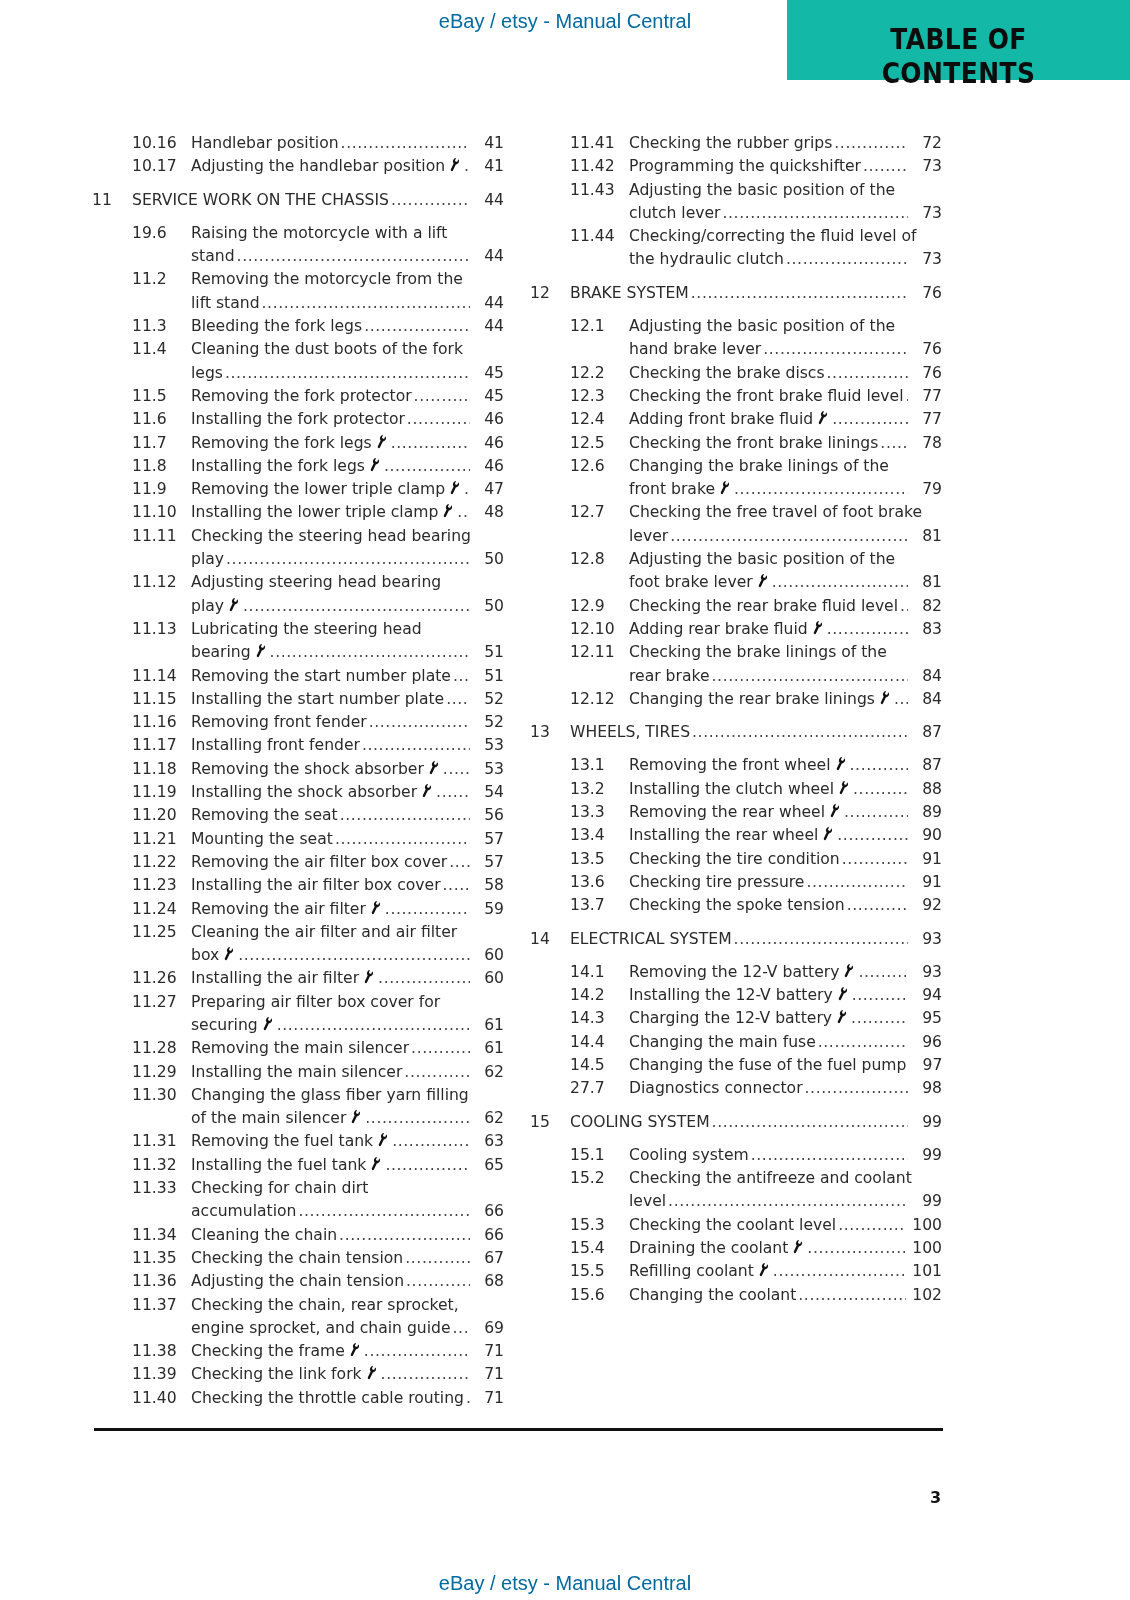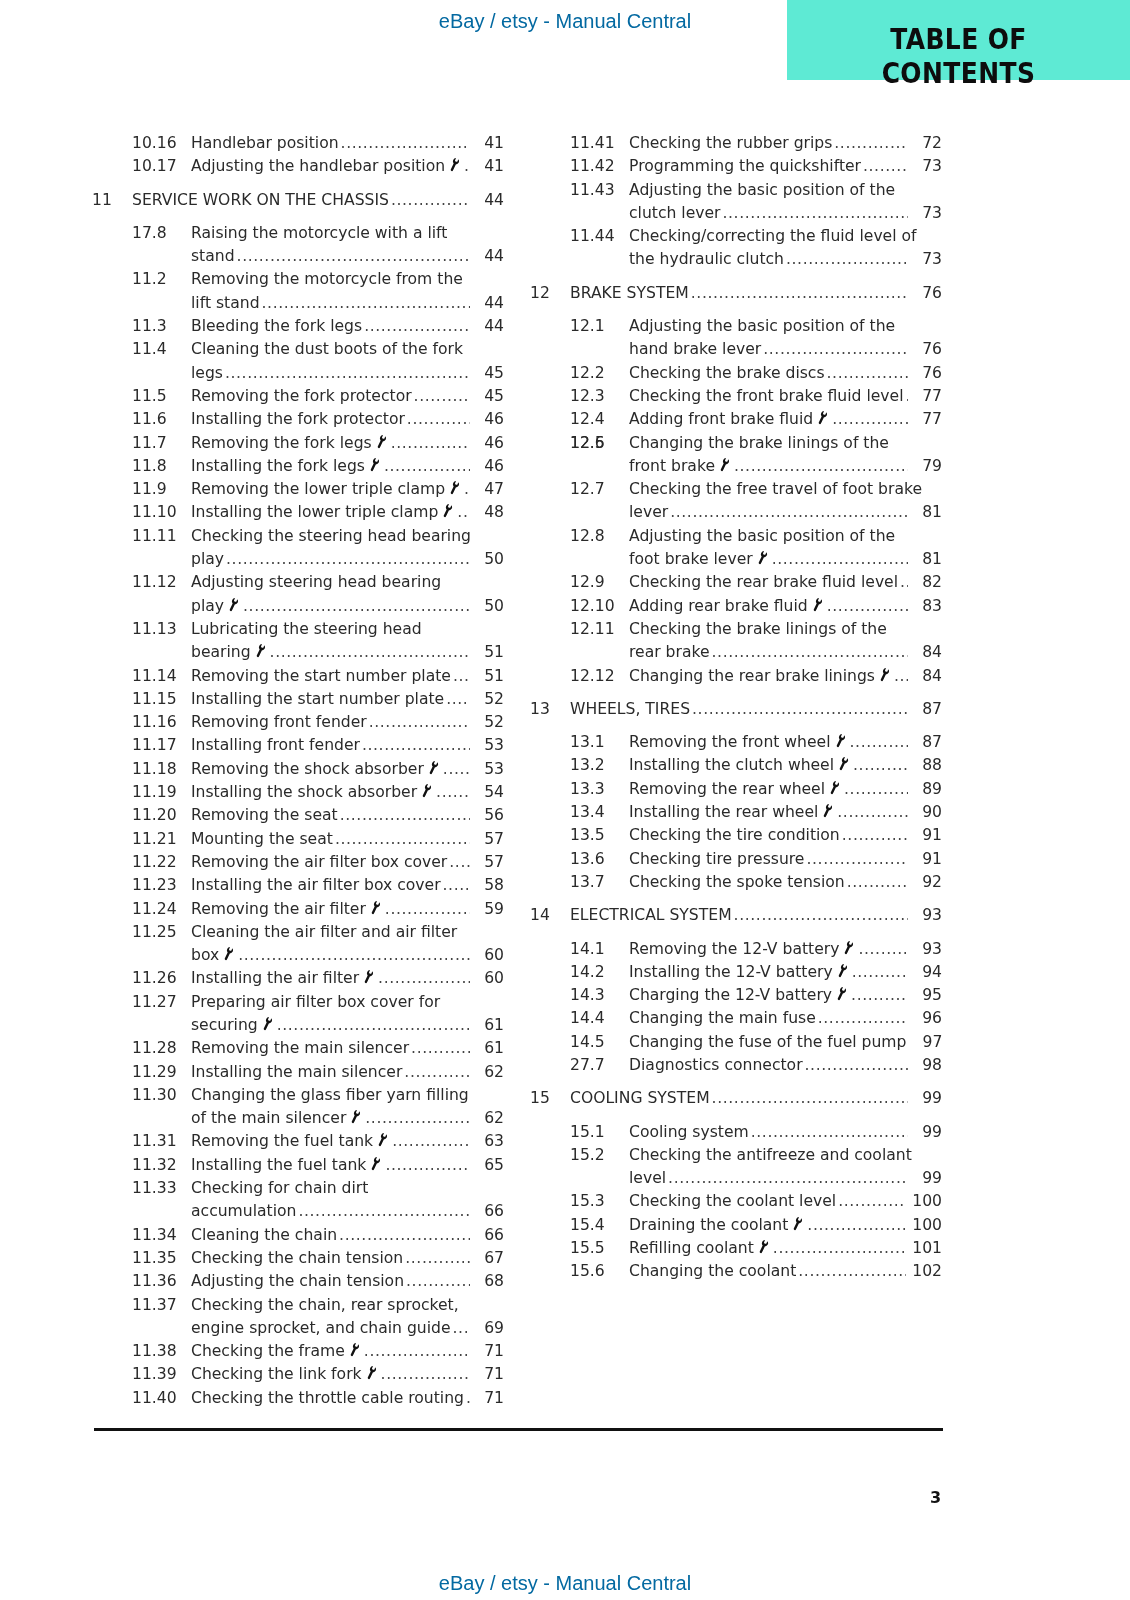--- a/index.html
+++ b/index.html
@@ -3,21 +3,21 @@
 <meta charset="utf-8">
 <style>
   * { box-sizing: border-box; margin: 0; padding: 0; }
   html, body { width: 1130px; height: 1600px; background: #ffffff; overflow: hidden; }
   body { position: relative; font-family: "DejaVu Sans", "Liberation Sans", sans-serif; color: #1a1a1a; }
 
   .watermark { position: absolute; left: 0; width: 1130px; text-align: center; font-family: "Liberation Sans", sans-serif; font-size: 20px; color: #0369a1; }
   .wm-top { top: 10px; }
   .wm-bottom { top: 1572px; }
 
-  .header-box { position: absolute; left: 787px; top: 0; width: 343px; height: 80px; background: #5eead4; }
+  .header-box { position: absolute; left: 787px; top: 0; width: 343px; height: 80px; background: #14b8a6; }
   .header-title { position: absolute; left: 0; top: 22px; width: 343px; text-align: center; font-family: "DejaVu Sans", sans-serif; font-weight: bold; font-size: 29px; letter-spacing: 0.5px; color: #0d0d0d; transform: scaleX(0.86); transform-origin: center; }
 
   .col { position: absolute; top: 132px; }
   .col-left { left: 92px; width: 412px; }
   .col-right { left: 530px; width: 412px; }
 
   .row { position: relative; font-size: 15.6px; line-height: 23.3px; color: #2a2a2a; }
   .row.chapter { margin-top: 10px; margin-bottom: 10px; }
 
   .num { position: absolute; top: 0; white-space: nowrap; }
@@ -75,21 +75,21 @@
       <span class="num">11</span>
       <div class="body">
         <div class="line">
           <span class="txt">SERVICE WORK ON THE CHASSIS</span>
           <span class="dots"></span>
           <span class="pg">44</span>
         </div>
       </div>
     </div>
     <div class="row sub">
-      <span class="num">17.8</span>
+      <span class="num">19.6</span>
       <div class="body">
         <div class="line">
           <span class="txt">Raising the motorcycle with a lift</span>
         </div>
         <div class="line">
           <span class="txt">stand</span>
           <span class="dots"></span>
           <span class="pg">44</span>
         </div>
       </div>
@@ -664,20 +664,27 @@
           <span class="wrench"><svg width="13" height="13" viewBox="0 0 16 16">
               <path d="M14.5 3.2l-2.4 2.4-1.8-.4-.4-1.8L12.3 1a4 4 0 0 0-5.1 5.1L1.3 12a1.5 1.5 0 0 0 2.1 2.1l5.9-5.9a4 4 0 0 0 5.2-5z" fill="#111"></path>
             </svg></span>
           <span class="dots"></span>
           <span class="pg">77</span>
         </div>
       </div>
     </div>
     <div class="row sub">
       <span class="num">12.5</span>
+      <div class="body">
+        <div class="line">
+          <span class="txt">Checking the front brake linings</span>
+          <span class="dots"></span>
+          <span class="pg">78</span>
+        </div>
+      </div>
     </div>
     <div class="row sub">
       <span class="num">12.6</span>
       <div class="body">
         <div class="line">
           <span class="txt">Changing the brake linings of the</span>
         </div>
         <div class="line">
           <span class="txt">front brake</span>
           <span class="wrench"><svg width="13" height="13" viewBox="0 0 16 16">

